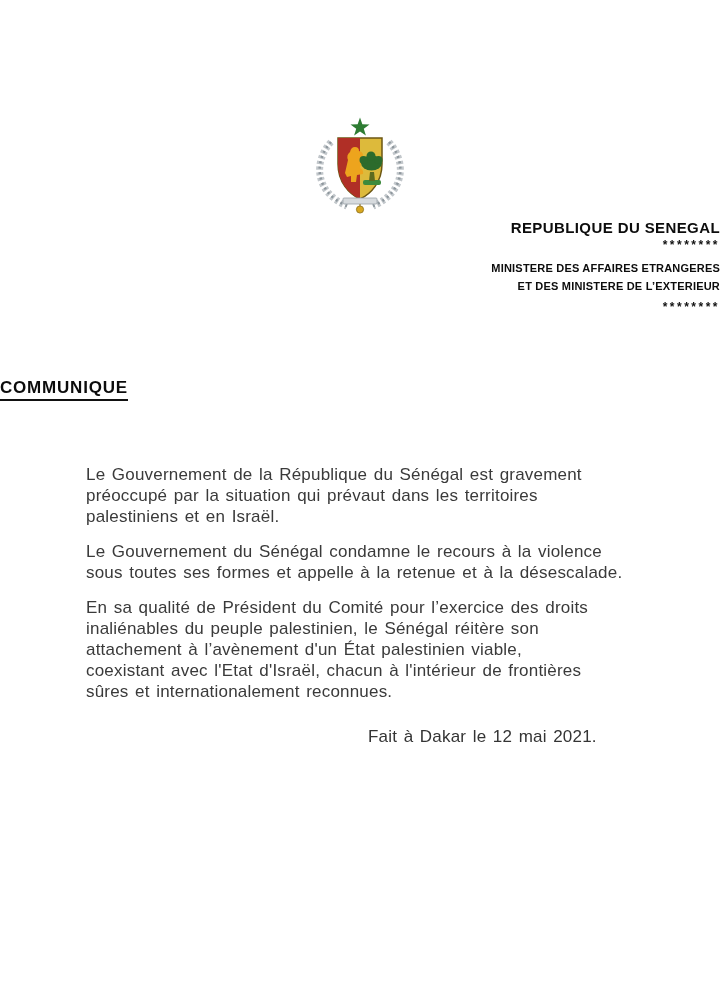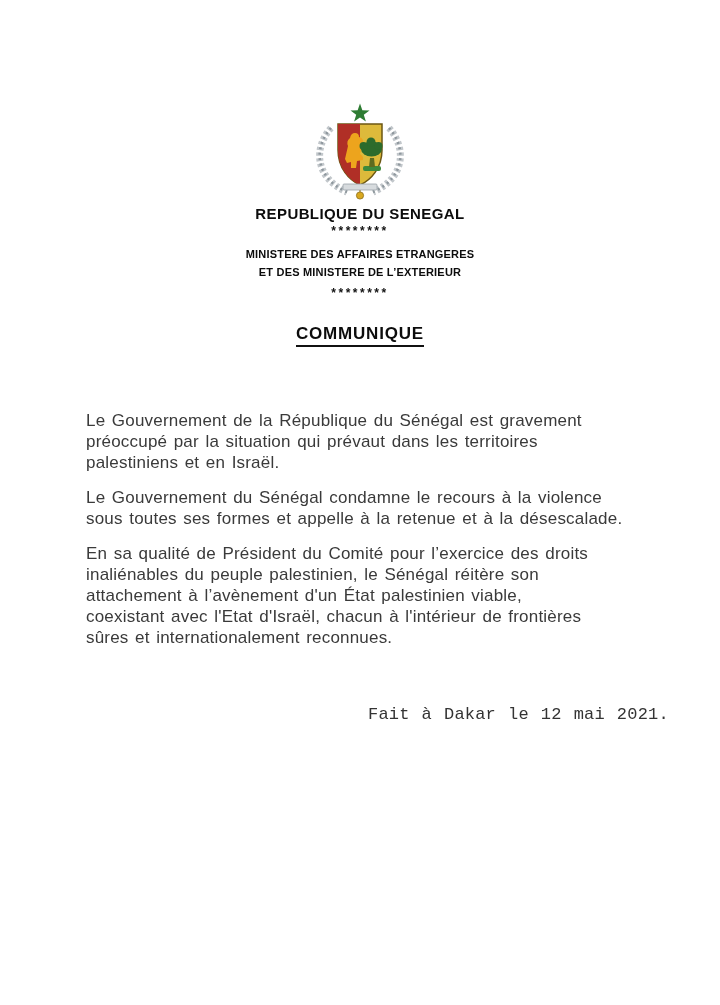--- a/index.html
+++ b/index.html
@@ -6,21 +6,21 @@
   .page {
     position: relative;
     width: 720px;
     height: 1005px;
     margin: 0 auto;
     background: #ffffff;
     font-family: "Liberation Sans", sans-serif;
     color: #383838;
     overflow: hidden;
   }
-  .header { text-align: center; padding-top: 60px; margin-top: 42px; }
+  .header { text-align: right; padding-top: 116px; }
   .emblem { display: block; margin: 0 auto; }
   .country-title {
     margin-top: 5px;
     font-size: 15px;
     font-weight: 700;
     letter-spacing: 0.4px;
     color: #0c0c0c;
   }
   .motto {
     margin-top: 4px;
@@ -39,46 +39,45 @@
   }
   .ministry {
     margin-top: 8px;
     font-size: 11px;
     font-weight: 700;
     line-height: 17.5px;
     color: #0c0c0c;
     letter-spacing: 0.2px;
   }
   .separator.second { margin-top: 5px; }
-  .doc-title-wrap { text-align: center; margin-top: 24px; }
+  .doc-title-wrap { text-align: left; margin-top: 64px; }
   .doc-title {
     display: inline-block;
     font-size: 17px;
     font-weight: 700;
     letter-spacing: 0.8px;
     color: #0c0c0c;
     border-bottom: 2px solid #111;
     padding-bottom: 1px;
   }
   .body-text {
     margin: 63px 86px 0 86px;
     width: 548px;
     font-size: 17px;
     line-height: 21px;
     letter-spacing: 0.2px;
     word-spacing: 1.6px;
     color: #3a3a3a;
   }
   .para { white-space: pre-line; margin: 0 0 14px 0; }
   .dateline {
-    margin-top: 56px;
+    margin-top: 24px;
     padding-left: 282px;
     white-space: nowrap;
     color: #343434;
-    font-family: Liberation Mono, monospace;
   }
 </style>
 </head>
 <body>
 
 <div class="page">
 
   <div class="header">
 
     <svg class="emblem" width="106" height="98" viewBox="0 0 106 98" aria-hidden="true">

